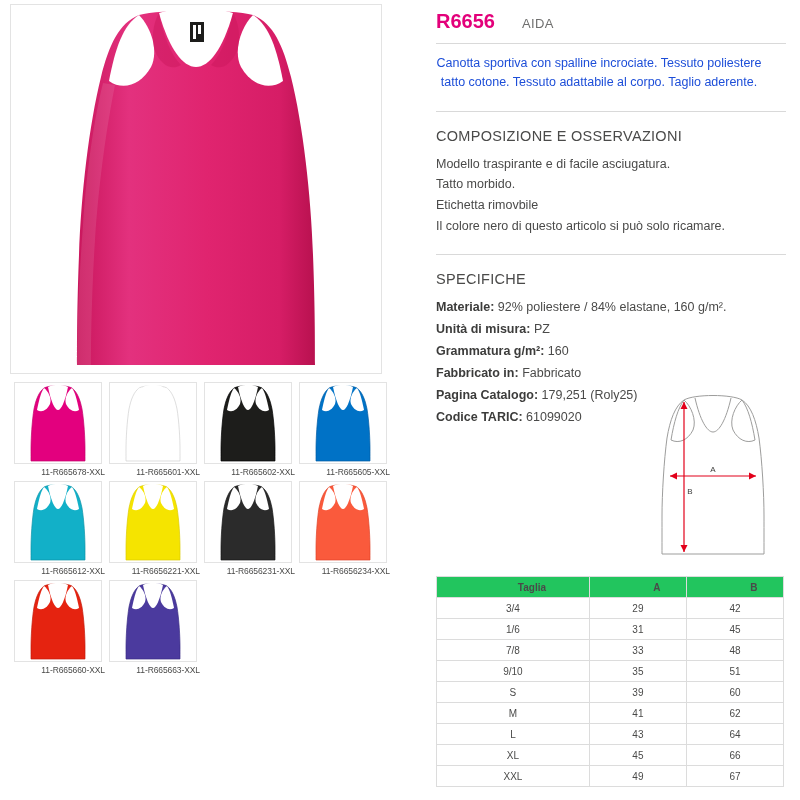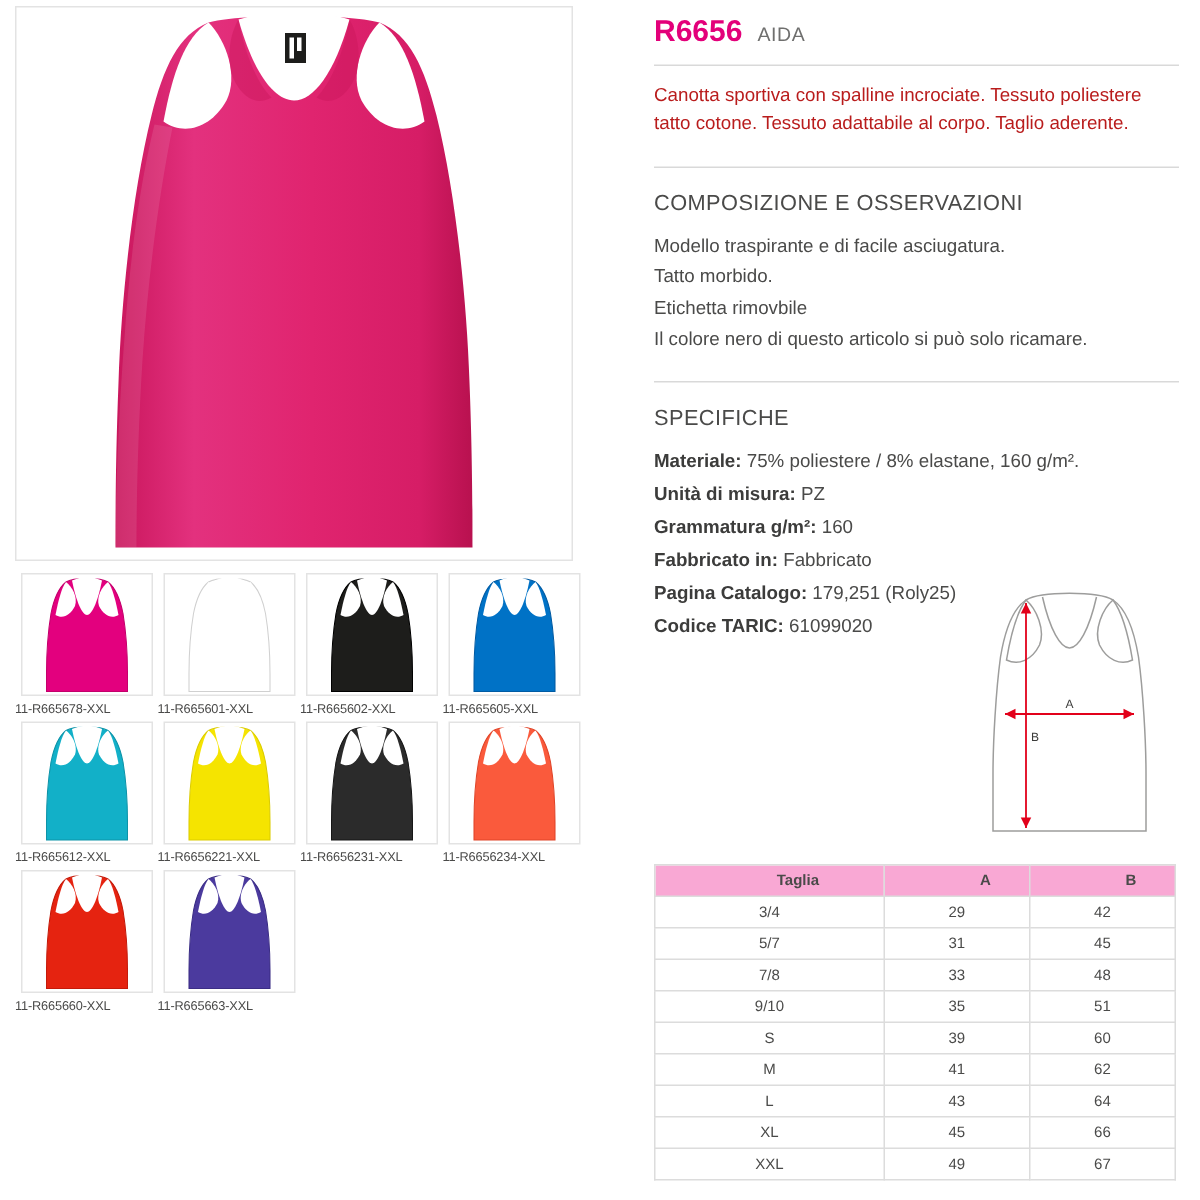--- a/index.html
+++ b/index.html
@@ -34,21 +34,21 @@
   .thumbs {
     display: flex;
     flex-wrap: wrap;
     gap: 0px;
     width: 380px;
     margin-left: 2px;
   }
   .thumb {
     width: 95px;
     margin-bottom: 4px;
-    text-align: left;
+    text-align: right;
   }
   .thumb-box {
     width: 88px;
     height: 82px;
     border: 1px solid #e3e3e3;
     background: #fff;
     position: relative;
     overflow: hidden;
     margin: 0 auto;
   }
@@ -64,21 +64,21 @@
   
   .right {
     position: absolute;
     left: 416px; top: 0;
     width: 384px; height: 800px;
     padding: 10px 8px 0 16px;
   }
   .ref-row {
     display: flex;
     align-items: baseline;
-    gap: 10px;
+    gap: 27px;
     margin-bottom: 10px;
     padding-left: 4px;
   }
   .ref-code {
     font-size: 20px;
     font-weight: bold;
     color: #e3007a;
     letter-spacing: 0px;
   }
   .ref-name {
@@ -88,23 +88,24 @@
   }
   .rule {
     height: 1px;
     background: #d9d9d9;
     margin: 8px 0 10px 4px;
     width: 350px;
   }
   .desc {
     font-size: 12.5px;
     line-height: 1.55;
-    color: #b91c1c;
+    color: #1d4ed8;
     padding-left: 4px;
     width: 330px;
+    text-align: center;
   }
   .sec-title {
     font-size: 14.5px;
     color: #4a4a49;
     letter-spacing: 0.3px;
     padding-left: 4px;
     margin-bottom: 10px;
   }
   .comp-line {
     font-size: 12.5px;
@@ -139,21 +140,21 @@
     font-size: 10px;
     color: #4a4a49;
   }
   .size-table th, .size-table td {
     border: 1px solid #dcdcdc;
     text-align: center;
     padding: 4px 2px;
     height: 21px;
   }
   .size-table th {
-    background: #f9a8d4;
+    background: #22c55e;
     font-weight: bold;
     font-size: 10px;
     padding-left: 40px;
   }
   .size-table td:first-child { width: 172px; text-align: center; }
   .size-table td:nth-child(2), .size-table td:nth-child(3) { width: 108px; }
 </style>
 </head>
 <body>
 
@@ -332,21 +333,21 @@
       <div class="comp-line">Il colore nero di questo articolo si può solo ricamare.</div>
     </div>
 
     <div class="rule" style="margin-top:18px;margin-bottom:16px;"></div>
 
     <div class="sec-title">SPECIFICHE</div>
 
     <div>
       <div class="spec-line">
         <b>Materiale:</b>
-        <span>75% poliestere / 8% elastane, 160 g/m².</span>
+        <span>92% poliestere / 84% elastane, 160 g/m².</span>
       </div>
       <div class="spec-line">
         <b>Unità di misura:</b>
         <span>PZ</span>
       </div>
       <div class="spec-line">
         <b>Grammatura g/m²:</b>
         <span>160</span>
       </div>
       <div class="spec-line">
@@ -394,21 +395,21 @@
         <th>B</th>
       </tr>
     </thead>
     <tbody>
         <tr>
           <td>3/4</td>
           <td>29</td>
           <td>42</td>
         </tr>
         <tr>
-          <td>5/7</td>
+          <td>1/6</td>
           <td>31</td>
           <td>45</td>
         </tr>
         <tr>
           <td>7/8</td>
           <td>33</td>
           <td>48</td>
         </tr>
         <tr>
           <td>9/10</td>

